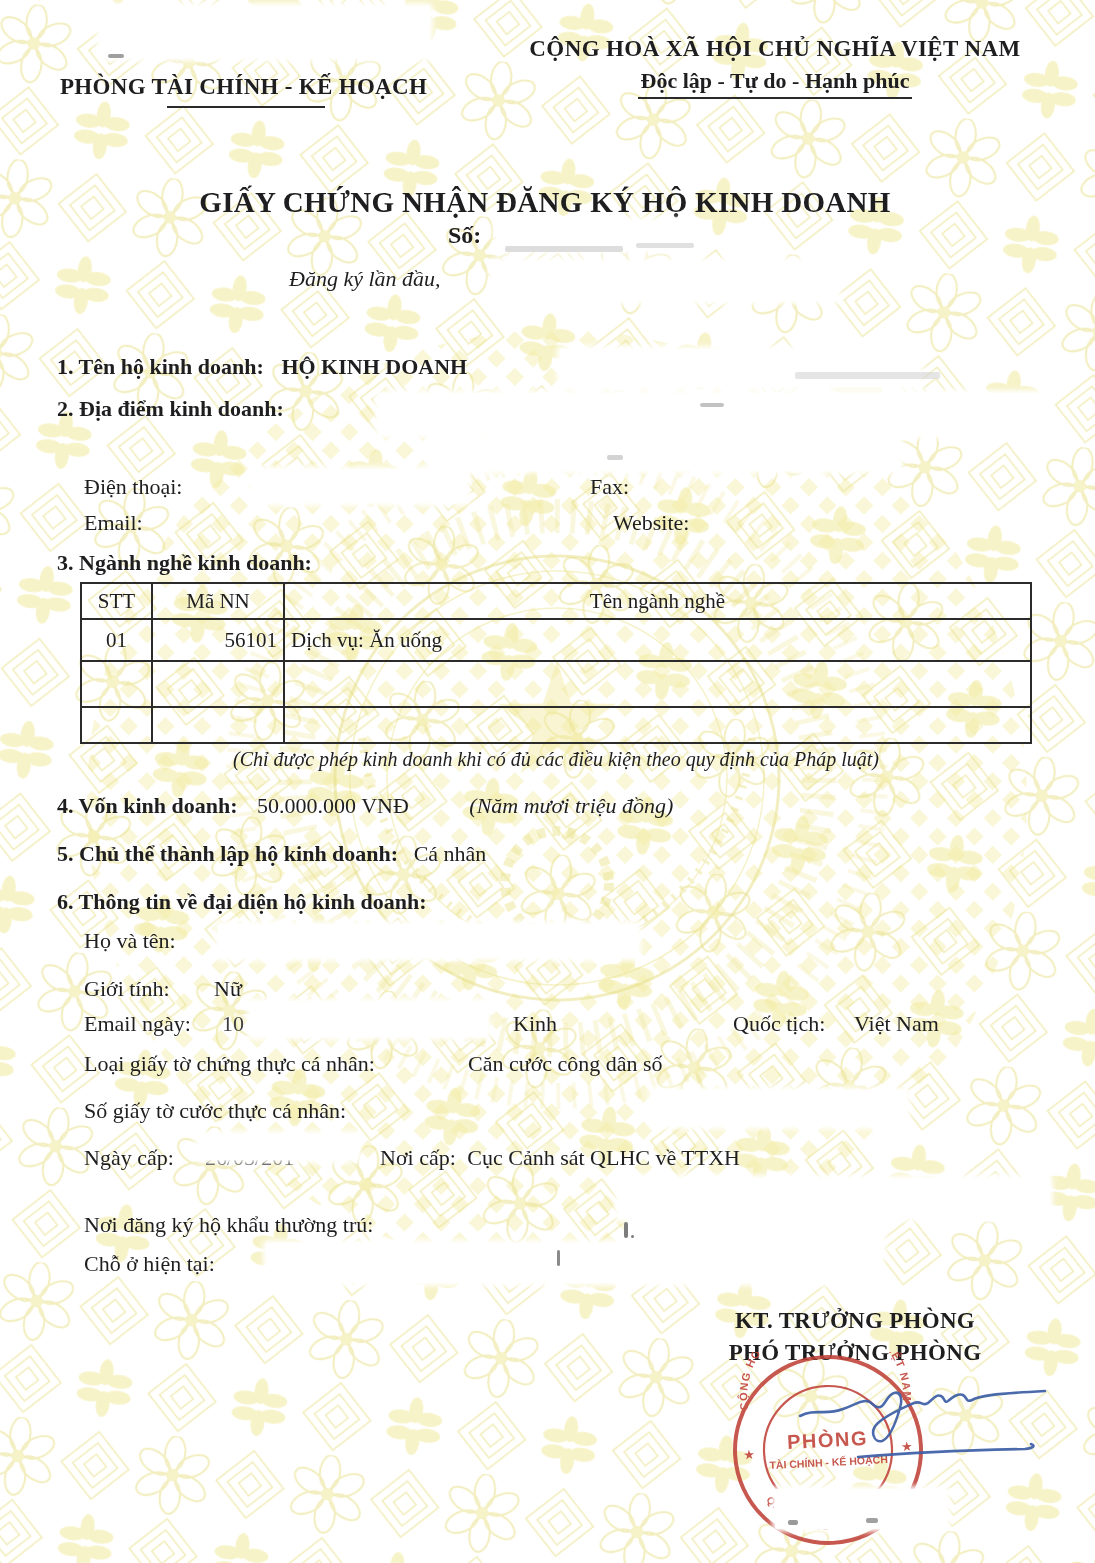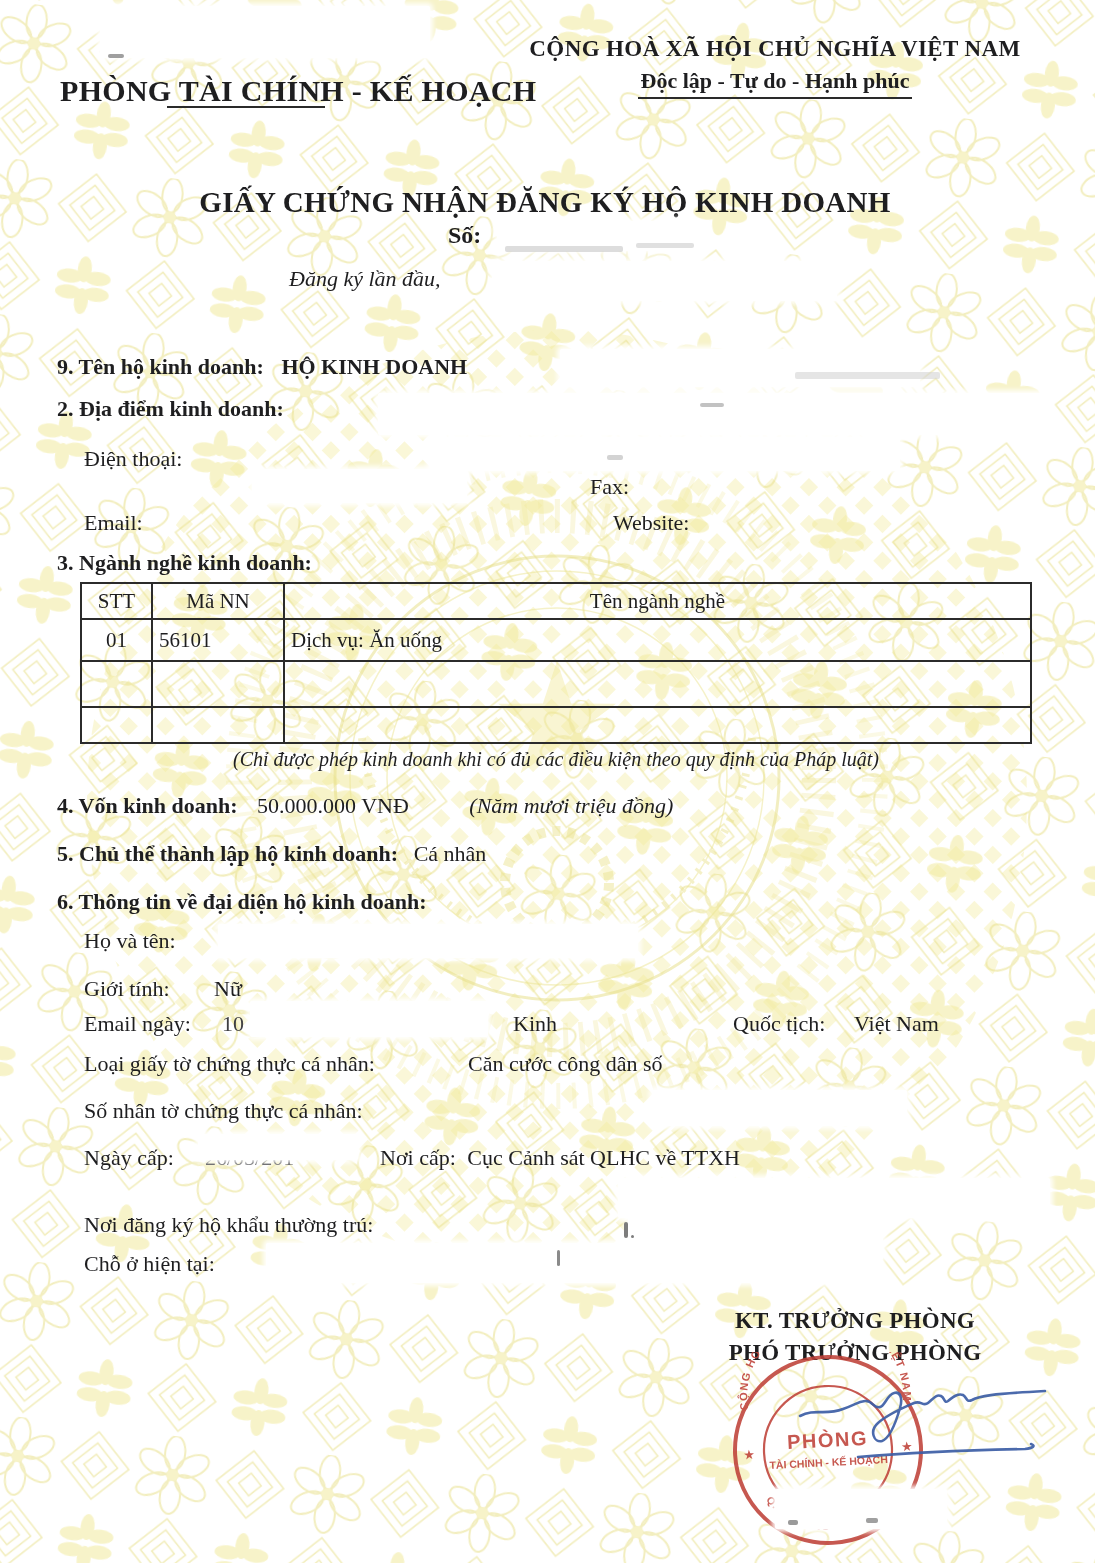--- a/index.html
+++ b/index.html
@@ -7,33 +7,33 @@
     position:relative;width:1095px;height:1563px;margin:0 auto;
     background:#ffffff;overflow:hidden;
     font-family:"Liberation Serif","DejaVu Serif",serif;
     color:#1e1e20;
   }
   .abs{position:absolute;z-index:2;}
   .b{font-weight:bold;}
   .i{font-style:italic;}
   .bg{position:absolute;left:0;top:0;z-index:0;}
   .body-text{font-size:22px;}
-  .office{font-size:30px;font-weight:bold;letter-spacing:.3px;}
+  .office{font-size:23px;font-weight:bold;letter-spacing:.3px;}
   .office-underline{position:absolute;left:167px;top:106px;width:158px;border-top:2.5px solid #2a2a2a;z-index:2;}
   .nat-block{left:515px;top:36px;width:520px;text-align:center;}
   .nat1{font-size:23px;font-weight:bold;letter-spacing:.4px;}
   .nat2{display:inline-block;font-size:22px;font-weight:bold;border-bottom:2.5px solid #2a2a2a;padding:0 3px 3px 3px;margin-top:6px;}
   .title{left:80px;top:186px;width:930px;text-align:center;font-size:29px;font-weight:bold;letter-spacing:.3px;}
   .so{left:448px;top:222px;font-size:24px;font-weight:bold;}
   .dangky{left:289px;top:266px;font-size:22px;font-style:italic;}
   .cert-table{border-collapse:collapse;table-layout:fixed;width:952px;background:transparent;}
   .cert-table th,.cert-table td{border:2px solid #2b2b2b;font-size:21px;font-weight:normal;padding:0 6px;background:transparent;}
   .cert-table th{text-align:center;}
   .col1{width:57px;text-align:center;}
-  .col2{width:118px;text-align:left;}
+  .col2{width:118px;text-align:right;}
   .col3{text-align:left;padding-left:18px;}
   .note{left:80px;top:748px;width:952px;text-align:center;font-size:20px;font-style:italic;}
   .signoff{left:655px;width:400px;text-align:center;font-size:23px;font-weight:bold;letter-spacing:.3px;}
   .redact{position:absolute;background:#ffffff;z-index:5;border-radius:2px;box-shadow:0 0 5px 3px rgba(255,255,255,.95);}
   .remnant{position:absolute;z-index:6;border-radius:2px;}
   .stamp-svg{position:absolute;left:722px;top:1352px;z-index:3;}
   .sig-svg{position:absolute;left:795px;top:1378px;z-index:4;}
   .partial-date{color:#3f3f42;}
   svg text.stamp-t{font-family:"Liberation Sans","DejaVu Sans",sans-serif;font-weight:bold;fill:#bf4138;}
 </style>
@@ -98,26 +98,26 @@
   <div class="abs nat-block">
     <div class="nat1">CỘNG HOÀ XÃ HỘI CHỦ NGHĨA VIỆT NAM</div>
     <div><span class="nat2">Độc lập - Tự do - Hạnh phúc</span></div>
   </div>
 
   <div class="abs title">GIẤY CHỨNG NHẬN ĐĂNG KÝ HỘ KINH DOANH</div>
   <div class="abs so">Số:</div>
   <div class="abs dangky">Đăng ký lần đầu,</div>
 
   <div class="abs body-text" style="left:57px;top:354px;">
-    <span class="b">9. Tên hộ kinh doanh:</span>
+    <span class="b">1. Tên hộ kinh doanh:</span>
     <span class="b" style="margin-left:12px;">HỘ KINH DOANH</span>
   </div>
   <div class="abs body-text b" style="left:57px;top:396px;">2. Địa điểm kinh doanh:</div>
 
-  <div class="abs body-text" style="left:84px;top:446px;">Điện thoại:</div>
+  <div class="abs body-text" style="left:84px;top:474px;">Điện thoại:</div>
   <div class="abs body-text" style="left:590px;top:474px;">Fax:</div>
   <div class="abs body-text" style="left:84px;top:510px;">Email:</div>
   <div class="abs body-text" style="left:613px;top:510px;">Website:</div>
 
   <div class="abs body-text b" style="left:57px;top:550px;">3. Ngành nghề kinh doanh:</div>
   <div class="abs" style="left:80px;top:582px;">
     <table class="cert-table">
       <tbody>
           <tr style="height:36px;">
         <th class="col1">STT</th>
@@ -159,21 +159,21 @@
   <div class="abs body-text" style="left:84px;top:976px;">Giới tính:</div>
   <div class="abs body-text" style="left:214px;top:976px;">Nữ</div>
   <div class="abs body-text" style="left:84px;top:1011px;">Email ngày:</div>
   <div class="abs body-text partial-date" style="left:222px;top:1011px;">10</div>
   <div class="abs body-text" style="left:408px;top:1011px;">Dân tộc:</div>
   <div class="abs body-text" style="left:513px;top:1011px;">Kinh</div>
   <div class="abs body-text" style="left:733px;top:1011px;">Quốc tịch:</div>
   <div class="abs body-text" style="left:854px;top:1011px;">Việt Nam</div>
   <div class="abs body-text" style="left:84px;top:1051px;">Loại giấy tờ chứng thực cá nhân:</div>
   <div class="abs body-text" style="left:468px;top:1051px;">Căn cước công dân số</div>
-  <div class="abs body-text" style="left:84px;top:1098px;">Số nhân tờ chứng thực cá nhân:</div>
+  <div class="abs body-text" style="left:84px;top:1098px;">Số giấy tờ cước thực cá nhân:</div>
   <div class="abs body-text" style="left:84px;top:1145px;">Ngày cấp:</div>
   <div class="abs body-text partial-date" style="left:205px;top:1145px;">26/05/201</div>
   <div class="abs body-text" style="left:380px;top:1145px;">
     <span>Nơi cấp:</span>
     <span style="margin-left:6px;">Cục Cảnh sát QLHC về TTXH</span>
   </div>
   <div class="abs body-text" style="left:84px;top:1188px;margin-top:24px;">Nơi đăng ký hộ khẩu thường trú:</div>
   <div class="abs body-text" style="left:84px;top:1251px;">Chỗ ở hiện tại:</div>
 
   <div class="abs signoff" style="top:1308px;">KT. TRƯỞNG PHÒNG</div>

